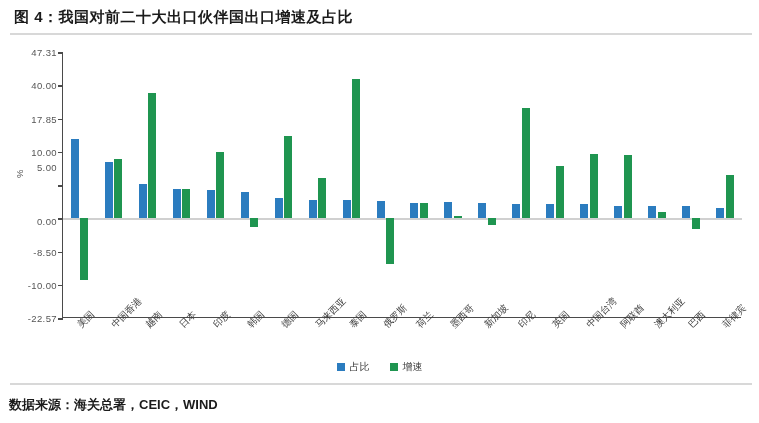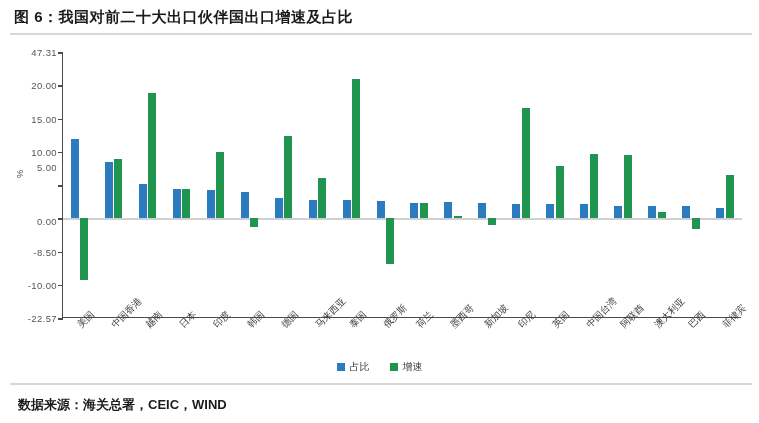--- a/index.html
+++ b/index.html
@@ -27,21 +27,21 @@
     background:#d8d8d8;
   }
 
   
   .rule-bottom {
     position:absolute; left:10px; top:383px; width:742px; height:2px;
     background:#d8d8d8;
   }
   .footer-bar {
     position:absolute; left:0; top:386px; width:614px; height:37px;
-    display:flex; align-items:center; padding-left:18px;
+    display:flex; align-items:center; padding-left:9px;
   }
   .footer-text { font-size:13px; font-weight:700; color:#1b1b1b; white-space:nowrap; }
 
   
   .plot-area {
     position:absolute; left:62px; top:52px; width:679px; height:266px;
     border-left:1.5px solid #4a4a4a;
     border-bottom:1.5px solid #4a4a4a;
   }
   .zero-line {
@@ -85,34 +85,34 @@
   .legend-item { display:flex; align-items:center; gap:5px; }
   .swatch { width:8px; height:8px; display:inline-block; }
   .legend-label { font-size:10px; color:#3a3a3a; }
 </style>
 </head>
 <body>
 
 <div class="page">
 
   <div class="title-bar">
-    <span class="title-text">图 6：我国对前二十大出口伙伴国出口增速及占比</span>
+    <span class="title-text">图 4：我国对前二十大出口伙伴国出口增速及占比</span>
   </div>
   <div class="rule-top"></div>
 
   <div class="axis-title">%</div>
 
   <div class="plot-area">
     <div id="yaxis">
         <div class="tick" style="top: 0px;"></div>
         <div class="ylabel-txt" style="top: 0px; left: -56px;">47.31</div>
         <div class="tick" style="top: 33.25px;"></div>
-        <div class="ylabel-txt" style="top: 33.25px; left: -56px;">20.00</div>
+        <div class="ylabel-txt" style="top: 33.25px; left: -56px;">40.00</div>
         <div class="tick" style="top: 66.5px;"></div>
-        <div class="ylabel-txt" style="top: 66.5px; left: -56px;">15.00</div>
+        <div class="ylabel-txt" style="top: 66.5px; left: -56px;">17.85</div>
         <div class="tick" style="top: 99.75px;"></div>
         <div class="ylabel-txt" style="top: 99.75px; left: -56px; text-align: right;">10.00</div>
         <div class="tick" style="top: 133px;"></div>
         <div class="ylabel-txt" style="top: 115px; left: -56px;">5.00</div>
         <div class="tick" style="top: 166.25px;"></div>
         <div class="ylabel-txt" style="top: 169px; left: -56px;">0.00</div>
         <div class="zero-line" style="top: 166.25px;"></div>
         <div class="tick" style="top: 199.5px;"></div>
         <div class="ylabel-txt" style="top: 199.5px; left: -56px;">-8.50</div>
         <div class="tick" style="top: 232.75px;"></div>

